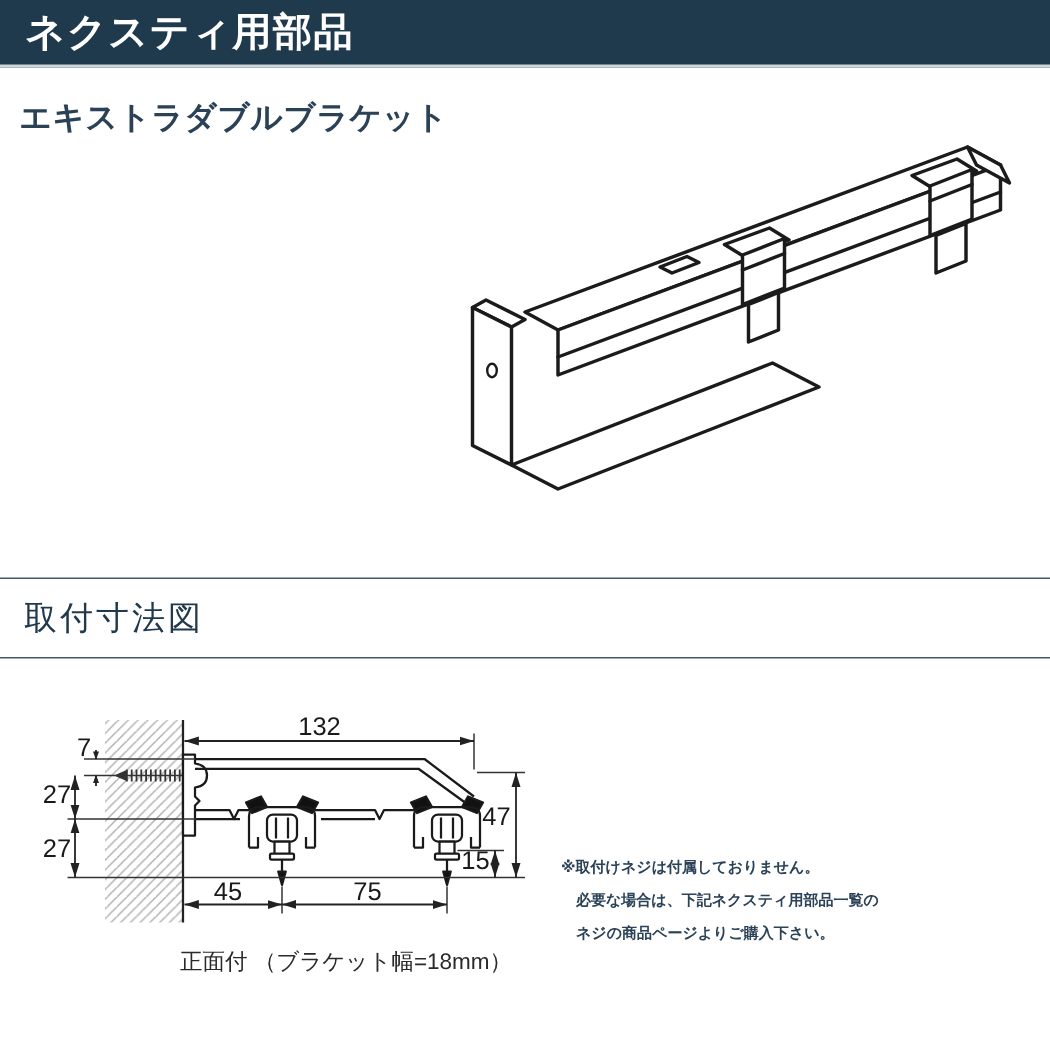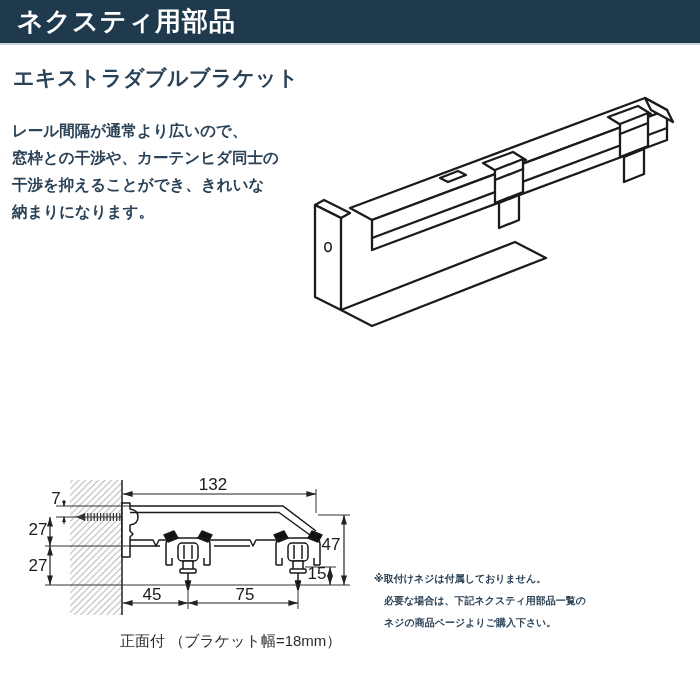--- a/index.html
+++ b/index.html
@@ -35,24 +35,20 @@
 <body>
 
 <div id="page">
 
   <div class="band">
     <div class="title">ネクスティ用部品</div>
   </div>
 
   <div class="prod-name">エキストラダブルブラケット</div>
 
-  <div class="prod-desc">レール間隔が通常より広いので、
-窓枠との干渉や、カーテンヒダ同士の
-干渉を抑えることができ、きれいな
-納まりになります。</div>
 
   <svg class="illus" viewBox="0 0 410 280">
     <g stroke="#1b1b1b" stroke-width="2.3" fill="#ffffff" stroke-linejoin="round" stroke-linecap="round">
 
       <g>
         <polygon points="60,138 355,28 377,40 82,150"></polygon>
         <polygon points="82,150 377,40 377,70 82,180"></polygon>
         <polygon points="355,28 377,40 383,52 361,40"></polygon>
         <line x1="82" y1="168" x2="377" y2="58" fill="none"></line>
         <polygon points="150,108 168,101 176,105 158,112"></polygon>
@@ -75,20 +71,23 @@
       <polygon points="51,240 82,256 256,188 225,172"></polygon>
 
       <g>
         <polygon points="25,135 34,130 60,143 51,148"></polygon>
         <polygon points="25,135 51,148 51,240 25,227"></polygon>
         <ellipse cx="38" cy="177" rx="3.2" ry="4.5" fill="none" stroke-width="1.6"></ellipse>
       </g>
     </g>
   </svg>
 
+  <div class="section">
+    <h2>取付寸法図</h2>
+  </div>
 
   <svg class="dimsvg" viewBox="0 0 370 210">
     <defs>
       <pattern id="hatch" width="6.5" height="6.5" patternUnits="userSpaceOnUse">
         <path d="M-1,7.5 L7.5,-1" stroke="#b0b0b0" stroke-width="1" fill="none"></path>
         <path d="M-1,1 L1,-1" stroke="#b0b0b0" stroke-width="1" fill="none"></path>
       </pattern>
       <marker id="da" markerWidth="9" markerHeight="7" refX="8" refY="3.5" orient="auto-start-reverse">
         <path d="M0,1 L8,3.5 L0,6 Z" fill="#222"></path>
       </marker>

